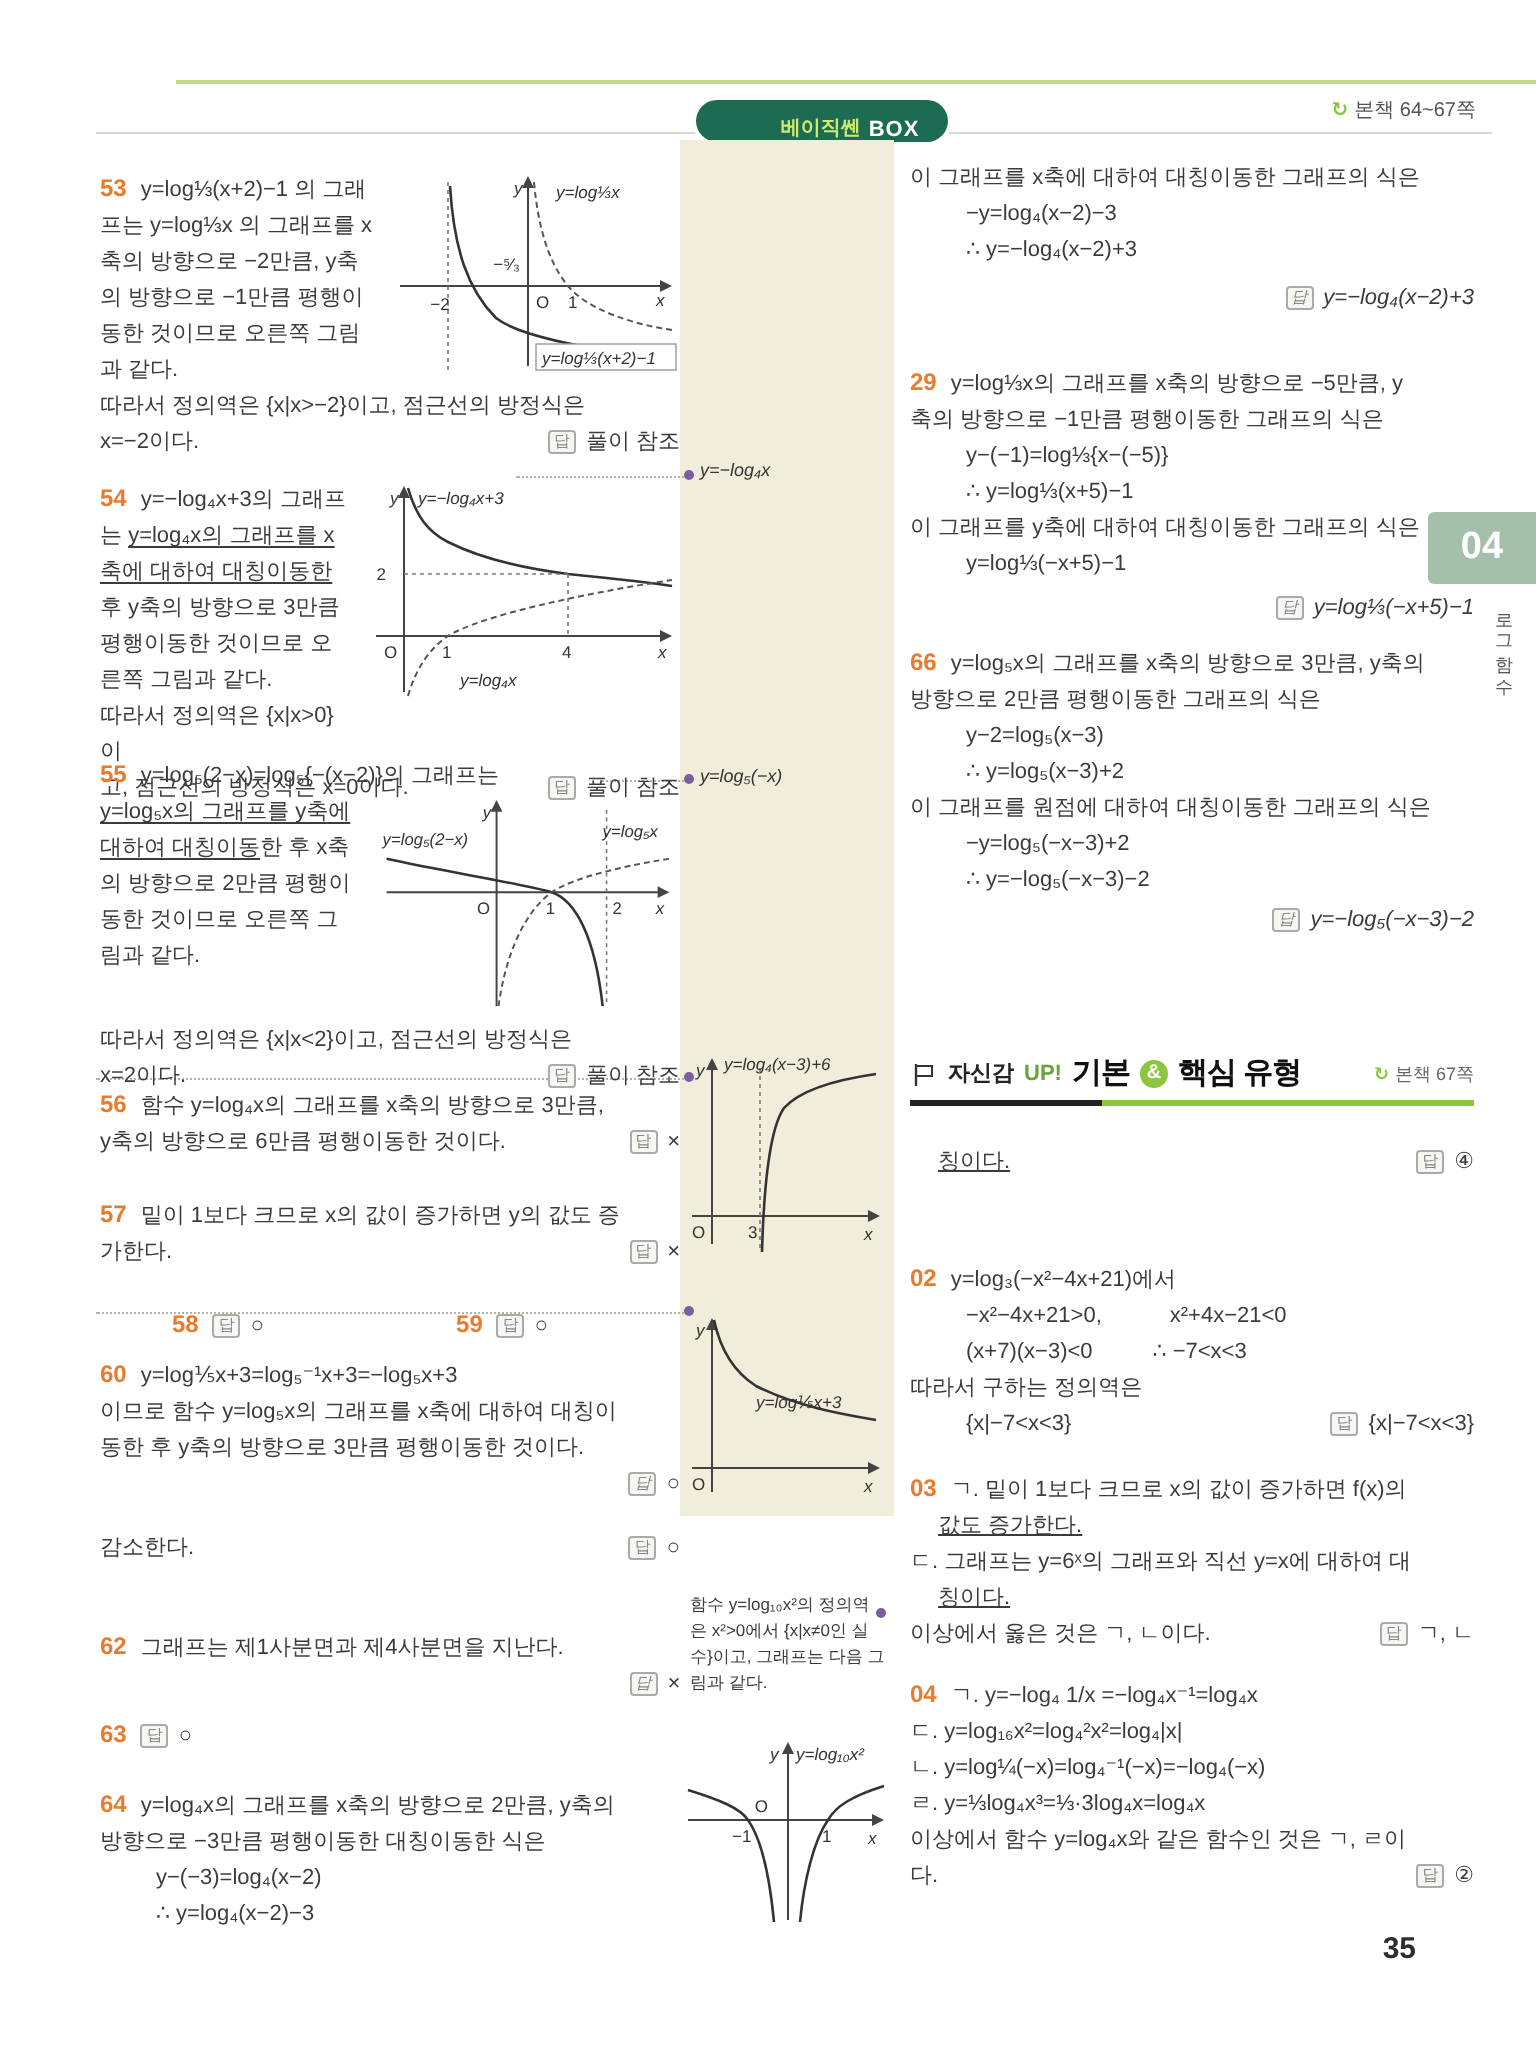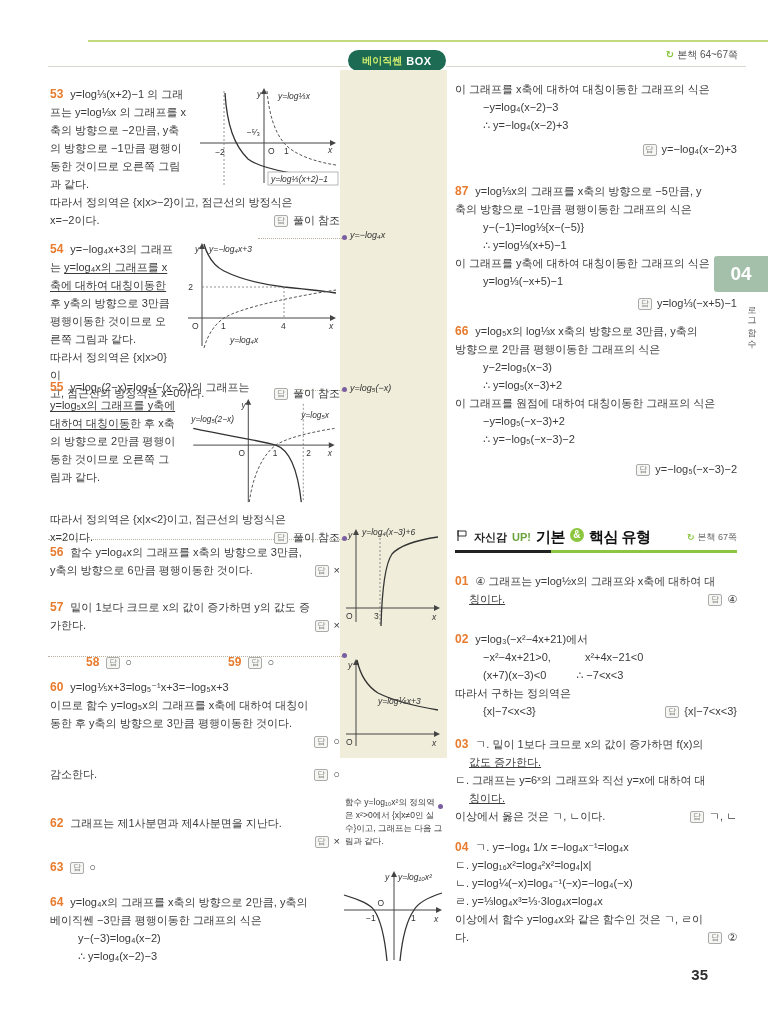--- a/index.html
+++ b/index.html
@@ -3,43 +3,43 @@
 <meta charset="utf-8">
 <style>
   html,body{margin:0;padding:0;background:#fff;}
   .page{position:relative;width:768px;height:1024px;background:#ffffff;overflow:hidden;
         font-family:"Liberation Sans","DejaVu Sans",sans-serif;color:#3b3b3b;}
   .topline{position:absolute;left:88px;right:0;top:40px;height:2px;background:#c3d97e;}
   .headrule{position:absolute;left:48px;right:22px;top:66px;height:1px;background:#d9d9cf;}
   .header-right{position:absolute;top:48px;right:30px;font-size:10px;color:#555;}
   .ref-ic{color:#8cc63f;font-weight:bold;margin-right:3px;}
   .badge{position:absolute;left:348px;top:50px;width:98px;height:21px;background:#1d6b52;
-         border-radius:11px;display:flex;align-items:center;justify-content:center;gap:4px;
-         box-shadow:0 0 0 2px #fff;}
+         border-radius:11px;display:flex;align-items:flex-end;justify-content:center;gap:4px;
+         box-shadow:0 0 0 2px #fff;padding-left:28px;}
   .badge-l{color:#cdea6e;font-size:10px;font-weight:bold;}
   .badge-r{color:#fff;font-size:11px;font-weight:bold;letter-spacing:.5px;}
   .strip{position:absolute;left:340px;top:70px;width:107px;height:688px;background:#f0edda;}
   .tab{position:absolute;right:0;top:256px;width:54px;height:36px;background:#a4c0aa;color:#fff;
        font-size:19px;font-weight:bold;display:flex;align-items:center;justify-content:center;
        border-radius:3px 0 0 3px;}
   .tablabel{position:absolute;right:10px;top:300px;writing-mode:vertical-rl;font-size:9px;
        color:#555;letter-spacing:2px;}
   .pagenum{position:absolute;right:60px;top:966px;font-size:15px;font-weight:bold;color:#2e2e2e;}
 
   .col{position:absolute;font-size:11px;line-height:18px;}
   .col-left{left:50px;top:80px;width:290px;height:930px;}
   .col-right{left:455px;top:76px;width:282px;height:930px;}
   .prob{position:absolute;left:0;width:100%;}
   .pnum{color:#e87b2d;font-weight:bold;font-size:12px;margin-right:7px;}
   p{margin:0;}
   .eq{margin-left:28px;}
   .u{text-decoration:underline;text-underline-offset:2px;}
   .row{display:flex;justify-content:space-between;align-items:baseline;}
   .ansr{white-space:nowrap;color:#3b3b3b;}
-  .ansline{text-align:right;}
+  .ansline{text-align:right;font-style:italic;}
   .ansbox{display:inline-block;border:1px solid #aaa;color:#888;font-size:8px;line-height:10px;
           padding:0 2px;margin-right:5px;border-radius:2px;background:#f6f6f2;vertical-align:1px;}
   .indent{margin-left:14px;text-decoration:underline;}
   .gap58{display:flex;gap:96px;margin-left:36px;}
 
   svg{display:block;}
   .gfloat{float:right;margin:0 0 4px 8px;}
   .ax{stroke:#444;stroke-width:1;fill:none;}
   .cv{stroke:#333;stroke-width:1.3;fill:none;}
   .cvd{stroke:#555;stroke-width:1;fill:none;stroke-dasharray:3,2;}
@@ -47,21 +47,21 @@
   .gt{font-size:8.5px;fill:#333;font-style:italic;}
   .gtk{font-size:8.5px;fill:#333;}
   .ah{fill:#444;}
 
   .dotline{position:absolute;border-top:1px dotted #b9b2a0;}
   .pdot{position:absolute;width:5px;height:5px;border-radius:50%;background:#7a5fa0;}
   .callout{position:absolute;left:10px;font-size:9px;font-style:italic;color:#333;}
   .stripnote{position:absolute;left:5px;width:98px;font-size:8.5px;line-height:13px;color:#3b3b3b;}
   .stripg{position:absolute;left:2px;}
 
-  .section-head{position:absolute;left:0;width:100%;display:flex;align-items:flex-start;gap:5px;}
+  .section-head{position:absolute;left:0;width:100%;display:flex;align-items:center;gap:5px;}
   .sec-conf{font-size:11px;font-weight:bold;color:#222;}
   .sec-up{font-size:11px;font-weight:bold;color:#6aa33c;}
   .sec-t{font-size:15px;font-weight:bold;color:#111;letter-spacing:-.5px;}
   .sec-amp{display:inline-flex;width:14px;height:14px;border-radius:50%;background:#8cc63f;color:#fff;
            font-size:10px;font-weight:bold;align-items:center;justify-content:center;}
   .sec-ref{margin-left:auto;font-size:9px;color:#666;}
   .sec-bar{position:absolute;left:0;width:100%;height:3px;display:flex;}
   .bar-dark{width:96px;background:#222;}
   .bar-green{flex:1;background:#8cc63f;}
 </style>
@@ -262,75 +262,74 @@
       <p><span class="pnum">62</span><span>그래프는 제1사분면과 제4사분면을 지난다.</span></p>
       <div class="ansline"><span class="ansr"><span class="ansbox">답</span><span>×</span></span></div>
     </div>
 
     <div class="prob" style="top:778px">
       <span class="pnum">63</span><span class="ansbox">답</span><span>○</span>
     </div>
 
     <div class="prob" style="top:813px">
       <p><span class="pnum">64</span><span>y=log₄x의 그래프를 x축의 방향으로 2만큼, y축의</span></p>
-      <p>베이직쎈 −3만큼 평행이동한 그래프의 식은</p>
+      <p>방향으로 −3만큼 평행이동한 대칭이동한 식은</p>
       <p class="eq">y−(−3)=log₄(x−2)</p>
       <p class="eq">∴ y=log₄(x−2)−3</p>
     </div>
   </div>
 
   <div class="col col-right">
 
     <div class="prob" style="top:4px">
       <p>이 그래프를 x축에 대하여 대칭이동한 그래프의 식은</p>
       <p class="eq">−y=log₄(x−2)−3</p>
       <p class="eq">∴ y=−log₄(x−2)+3</p>
       <div class="ansline" style="margin-top:6px"><span class="ansr"><span class="ansbox">답</span><span>y=−log₄(x−2)+3</span></span></div>
     </div>
 
     <div class="prob" style="top:106px">
-      <p><span class="pnum">87</span><span>y=log⅓x의 그래프를 x축의 방향으로 −5만큼, y</span></p>
+      <p><span class="pnum">29</span><span>y=log⅓x의 그래프를 x축의 방향으로 −5만큼, y</span></p>
       <p>축의 방향으로 −1만큼 평행이동한 그래프의 식은</p>
       <p class="eq">y−(−1)=log⅓{x−(−5)}</p>
       <p class="eq">∴ y=log⅓(x+5)−1</p>
       <p>이 그래프를 y축에 대하여 대칭이동한 그래프의 식은</p>
       <p class="eq">y=log⅓(−x+5)−1</p>
       <div class="ansline" style="margin-top:4px"><span class="ansr"><span class="ansbox">답</span><span>y=log⅓(−x+5)−1</span></span></div>
     </div>
 
     <div class="prob" style="top:246px">
-      <p><span class="pnum">66</span><span>y=log₅x의 log⅓x x축의 방향으로 3만큼, y축의</span></p>
+      <p><span class="pnum">66</span><span>y=log₅x의 그래프를 x축의 방향으로 3만큼, y축의</span></p>
       <p>방향으로 2만큼 평행이동한 그래프의 식은</p>
       <p class="eq">y−2=log₅(x−3)</p>
       <p class="eq">∴ y=log₅(x−3)+2</p>
       <p>이 그래프를 원점에 대하여 대칭이동한 그래프의 식은</p>
       <p class="eq">−y=log₅(−x−3)+2</p>
       <p class="eq">∴ y=−log₅(−x−3)−2</p>
-      <div class="ansline" style="margin-top:12px"><span class="ansr"><span class="ansbox">답</span><span>y=−log₅(−x−3)−2</span></span></div>
+      <div class="ansline" style="margin-top:2px"><span class="ansr"><span class="ansbox">답</span><span>y=−log₅(−x−3)−2</span></span></div>
     </div>
 
     <div class="section-head" style="top:452px">
       <svg width="14" height="14" viewBox="0 0 14 14">
         <line x1="3" y1="2" x2="3" y2="13" stroke="#333" stroke-width="1.2"></line>
         <path d="M3,3 h8 v5 h-8 z" fill="none" stroke="#333" stroke-width="1"></path>
       </svg>
       <span class="sec-conf">자신감</span>
       <span class="sec-up">UP!</span>
       <span class="sec-t">기본</span>
       <span class="sec-amp">&amp;</span>
       <span class="sec-t">핵심 유형</span>
       <span class="sec-ref"><span class="ref-ic">↻</span><span>본책 67쪽</span></span>
     </div>
     <div class="sec-bar" style="top:474px">
         <span class="bar-dark"></span>
         <span class="bar-green"></span>
       </div>
 
     <div class="prob" style="top:496px">
-      <p><span class="pnum">01</span><span>④ 그래프는 y=log½x의 그래프와 x축에 대하여 대</span></p>
       <div class="row">
           <span class="indent">칭이다.</span>
         <span class="ansr"><span class="ansbox">답</span><span>④</span></span>
         </div>
     </div>
 
     <div class="prob" style="top:554px">
       <p><span class="pnum">02</span><span>y=log₃(−x²−4x+21)에서</span></p>
       <div class="eq" style="display:flex;gap:34px">
           <span>−x²−4x+21&gt;0,</span>

